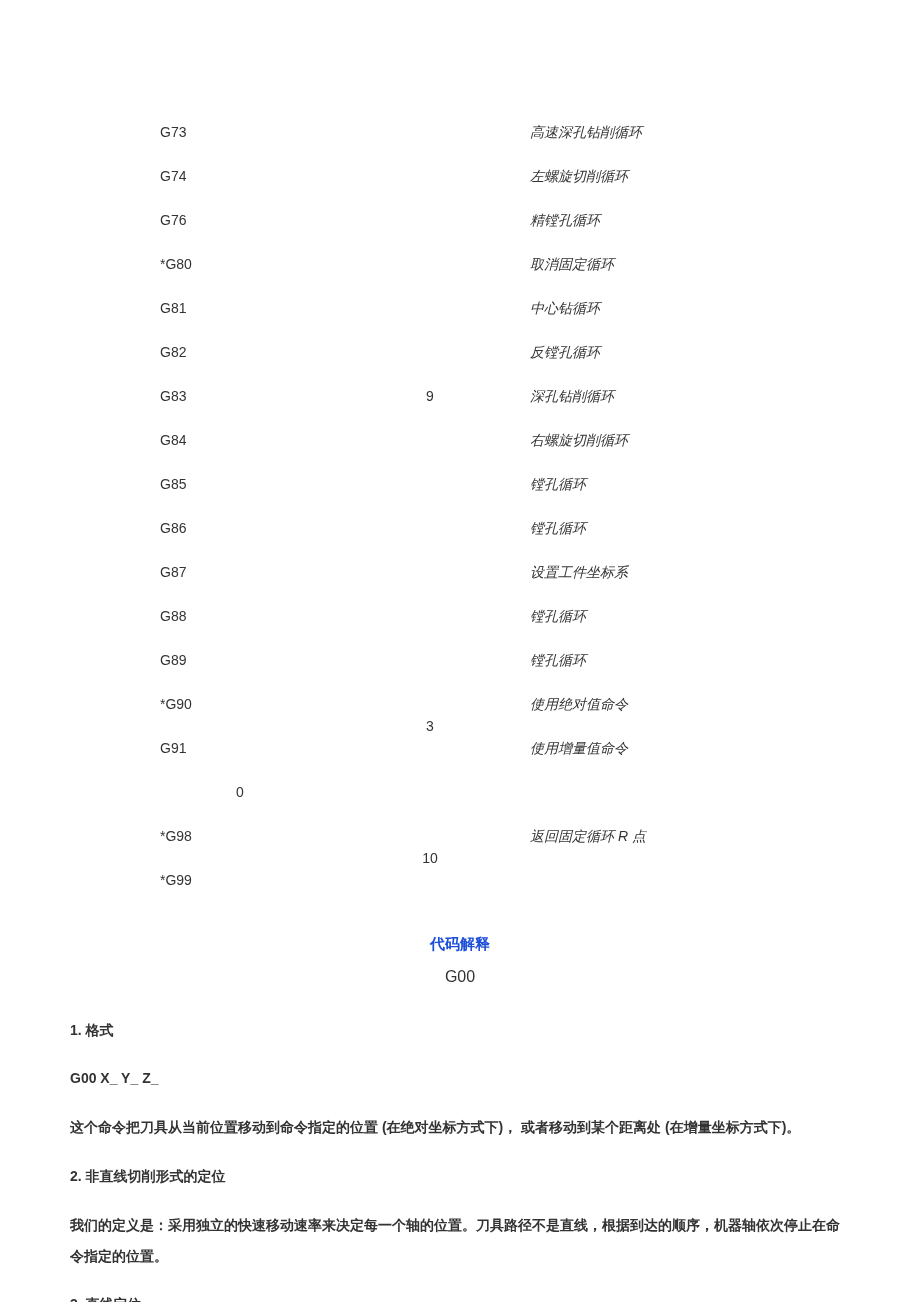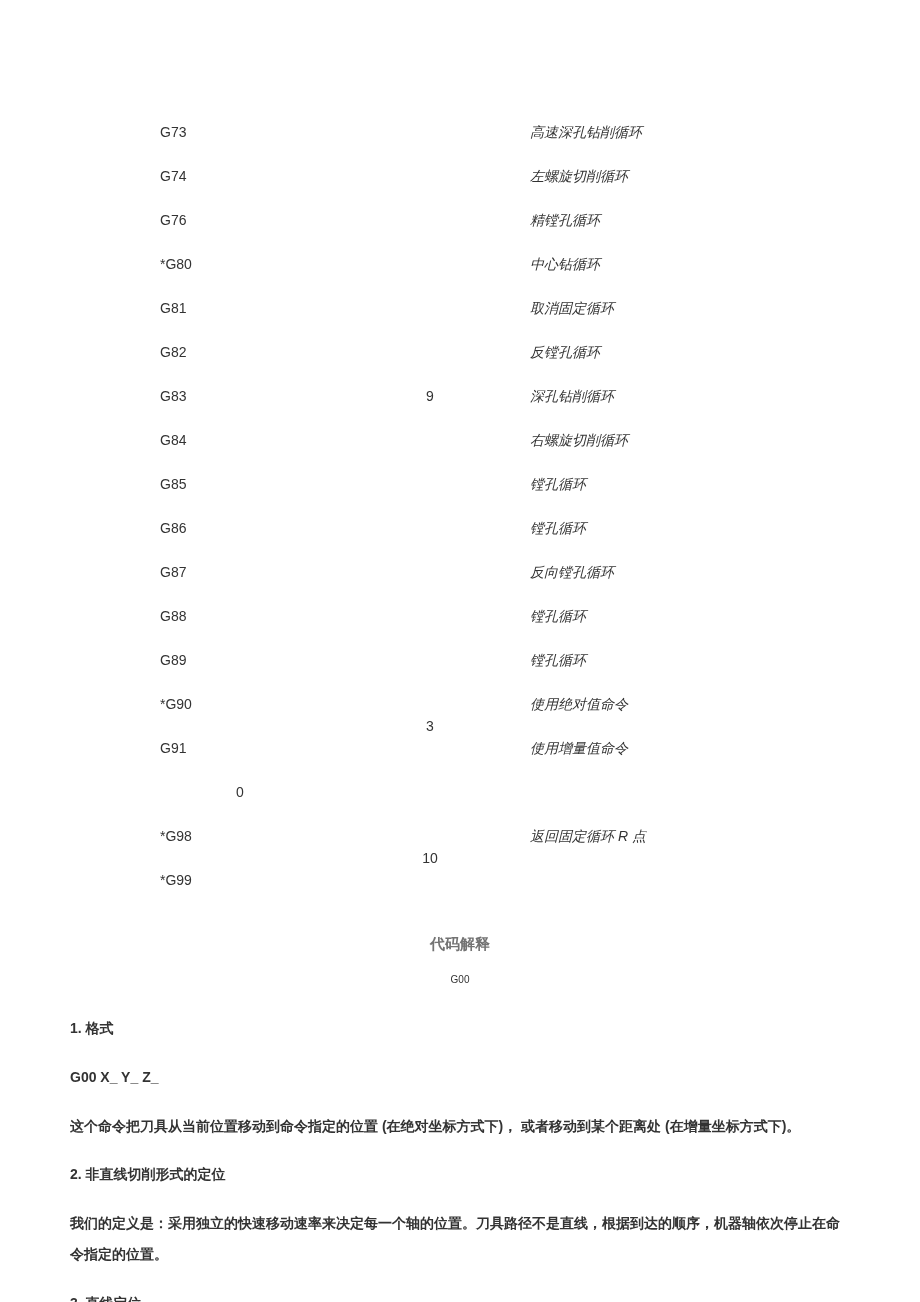--- a/index.html
+++ b/index.html
@@ -53,28 +53,28 @@
       font-style: italic;
     }
     .left-col .cell, .right-col .cell {
       padding: 10px 10px;
       height: 44px;
       display: flex;
       align-items: center;
     }
     .section-title {
       text-align: center;
-      color: #737373;
+      color: #1d4ed8;
       font-weight: bold;
       font-size: 15px;
-      margin: 16px 0;
+      margin: 8px 0;
     }
     .sub-title {
       text-align: center;
-      font-size: 10px;
+      font-size: 16px;
       margin-bottom: 25px;
     }
     .para {
       margin-bottom: 18px;
       line-height: 2.2;
       font-weight: bold;
     }
   </style>
 </head>
 <body>
@@ -95,28 +95,28 @@
       <div class="cell">G86</div>
       <div class="cell">G87</div>
       <div class="cell">G88</div>
       <div class="cell">G89</div>
     </div>
     <div class="g-col-group group-9">9</div>
     <div class="right-col">
       <div class="cell">高速深孔钻削循环</div>
       <div class="cell">左螺旋切削循环</div>
       <div class="cell">精镗孔循环</div>
+      <div class="cell">取消固定循环</div>
       <div class="cell">中心钻循环</div>
-      <div class="cell">取消固定循环</div>
       <div class="cell">反镗孔循环</div>
       <div class="cell">深孔钻削循环</div>
       <div class="cell">右螺旋切削循环</div>
       <div class="cell">镗孔循环</div>
       <div class="cell">镗孔循环</div>
-      <div class="cell">反向镗孔循环</div>
+      <div class="cell">设置工件坐标系</div>
       <div class="cell">镗孔循环</div>
       <div class="cell">镗孔循环</div>
     </div>
   </div>
 
   <div class="multi-row-container">
     <div class="left-col">
       <div class="cell">*G90</div>
       <div class="cell">G91</div>
     </div>

